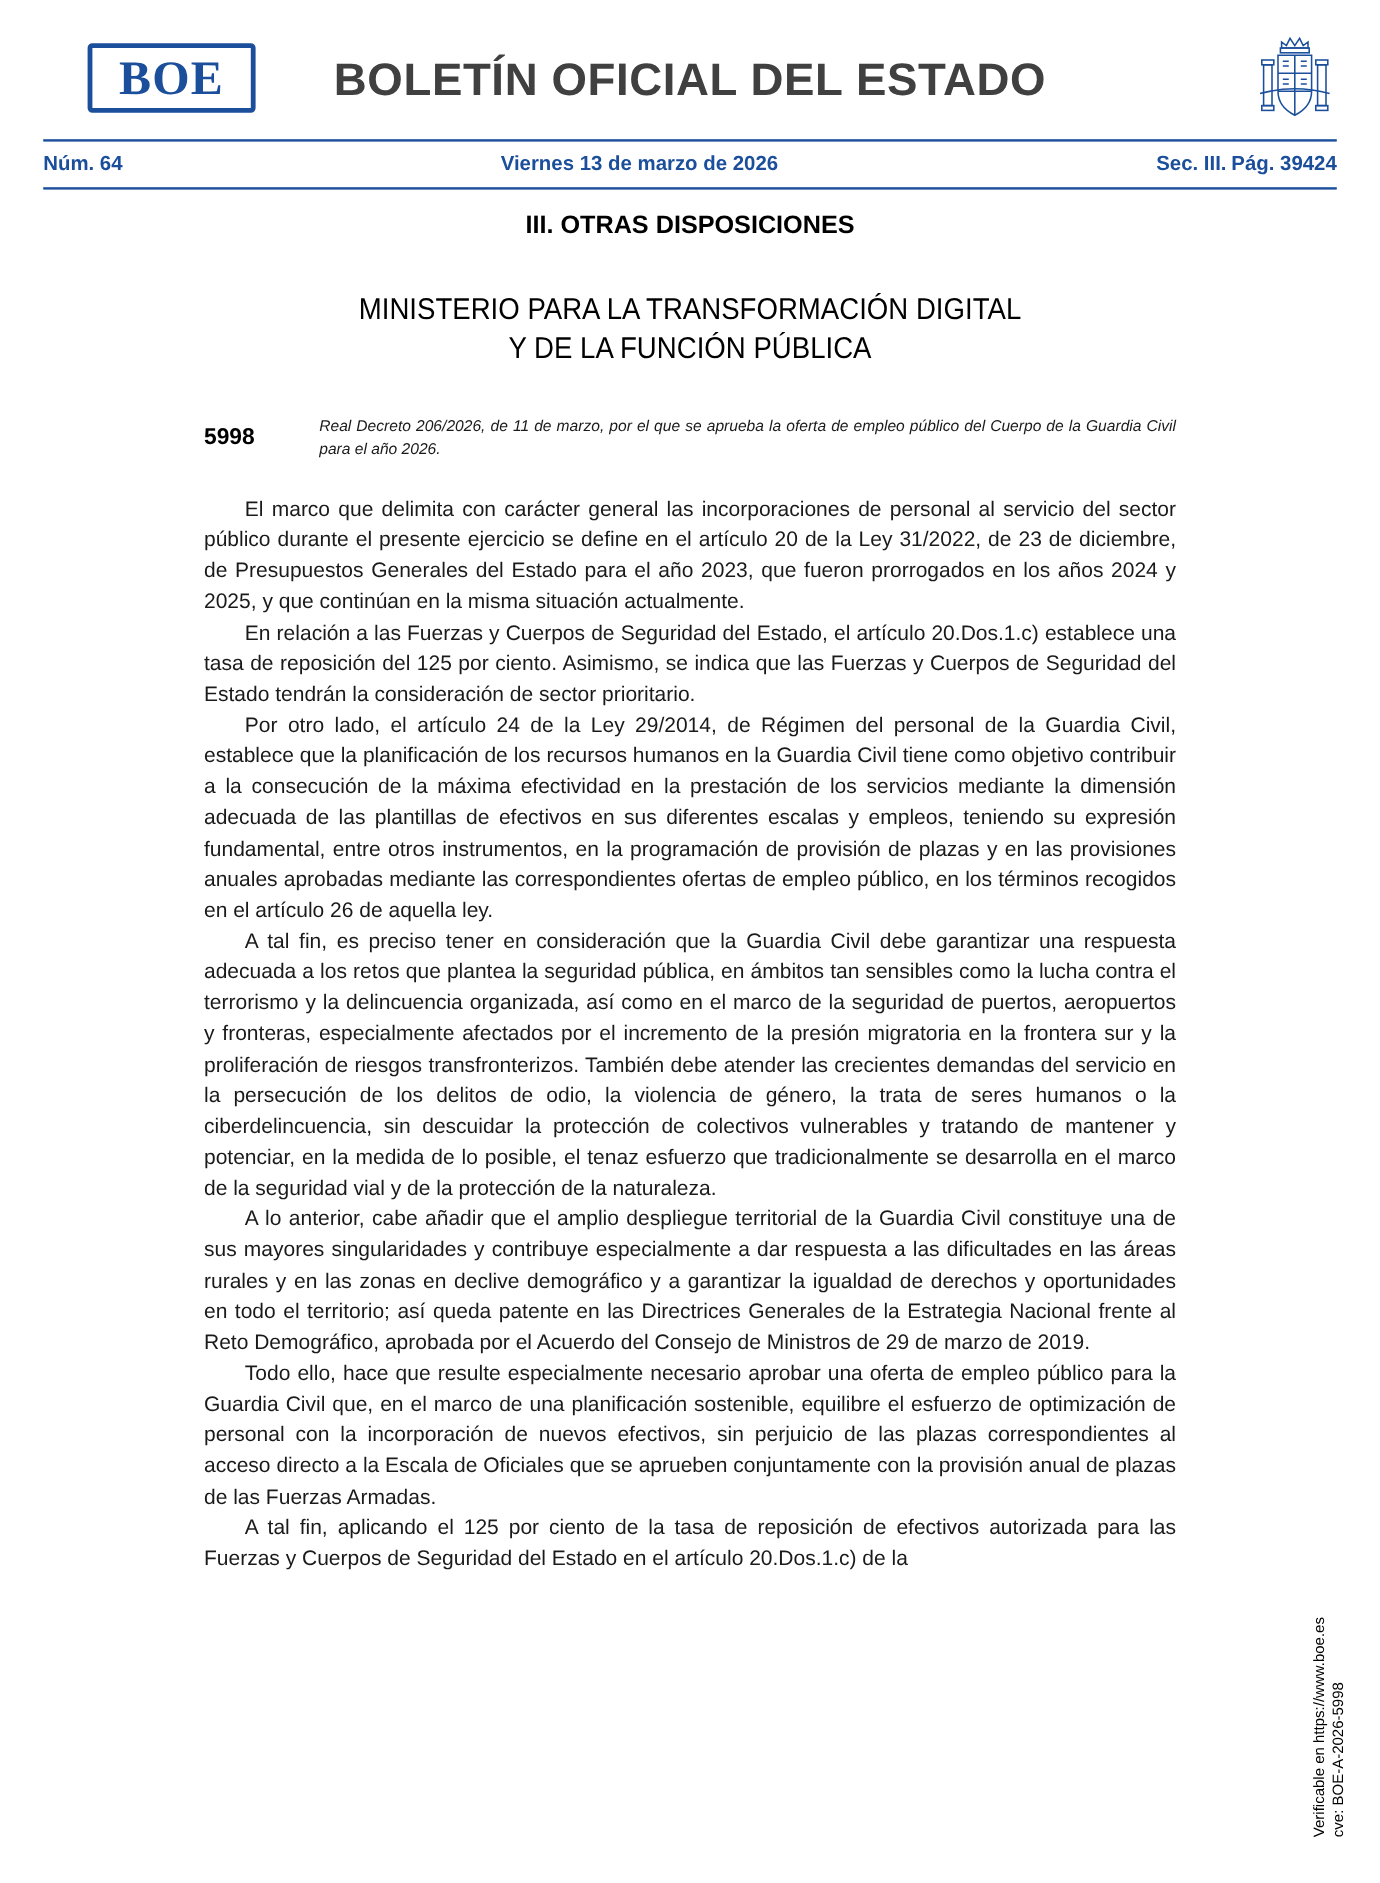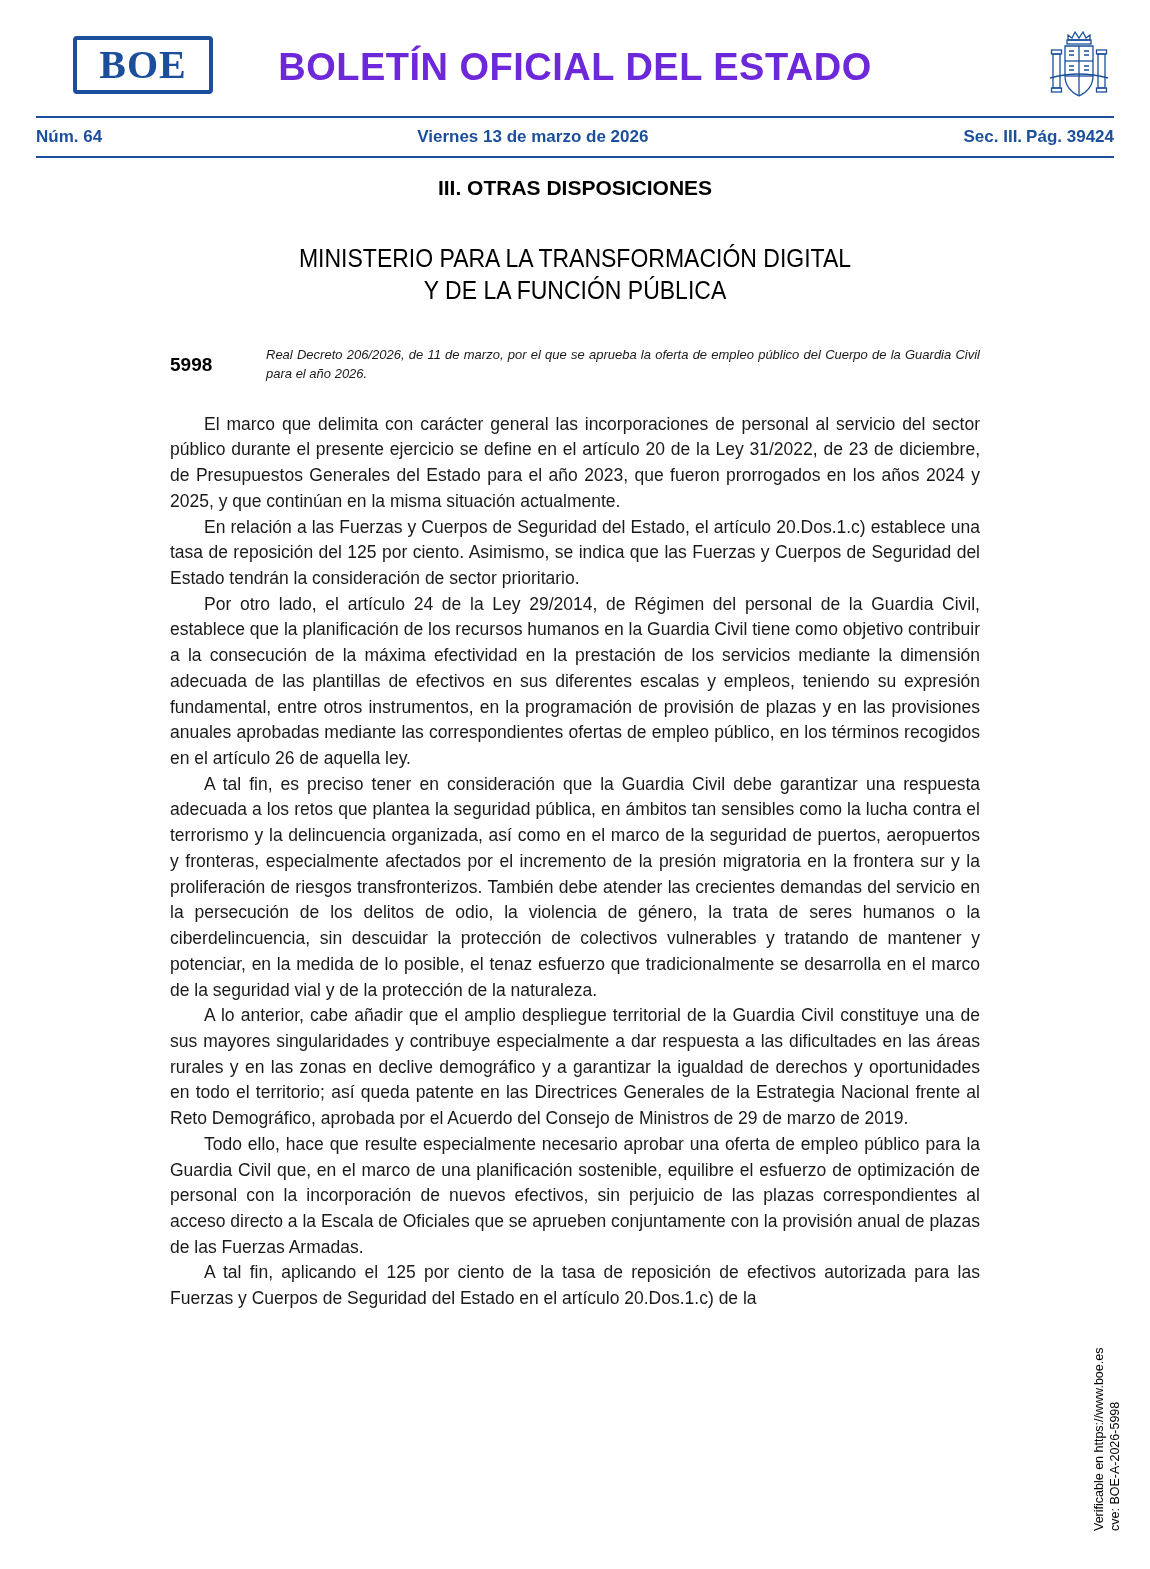--- a/index.html
+++ b/index.html
@@ -53,21 +53,21 @@
     line-height: 1;
   }
   .masthead-title {
     position: absolute;
     left: 0;
     right: 0;
     top: 26px;
     text-align: center;
     font-size: 38px;
     font-weight: bold;
-    color: #6d28d9;
+    color: #404040;
     letter-spacing: 0.5px;
   }
   .coat-of-arms {
     position: absolute;
     right: 4px;
     top: 6px;
     width: 62px;
     height: 82px;
   }
 

